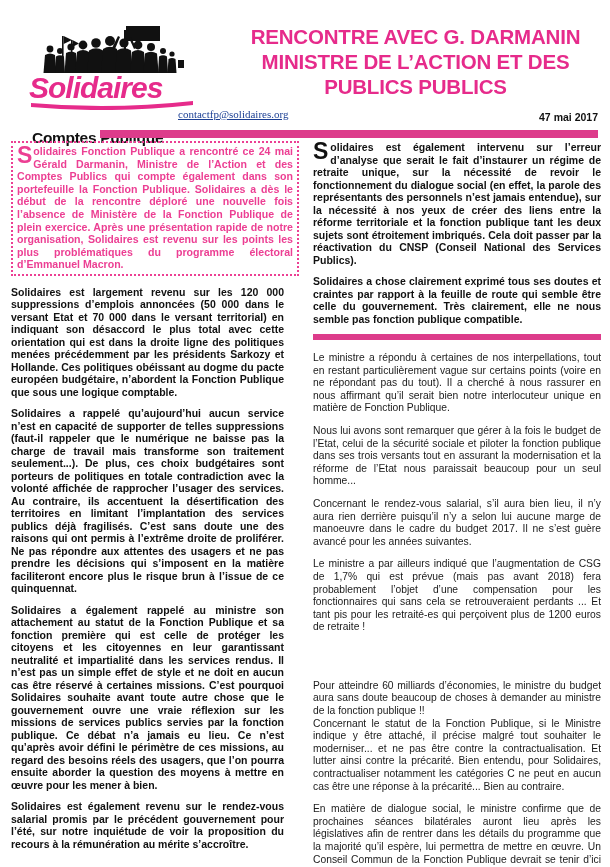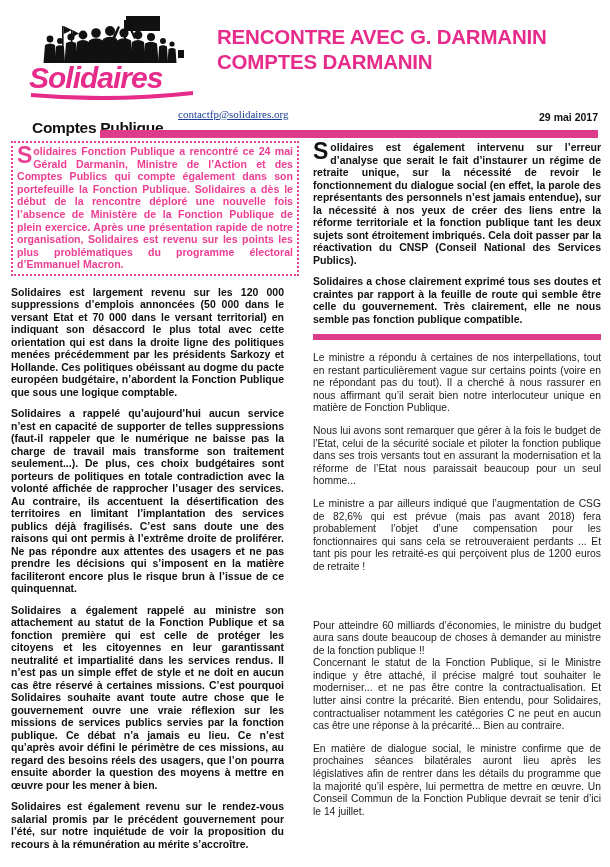--- a/index.html
+++ b/index.html
@@ -14,21 +14,21 @@
   .page{width:610px;height:867px;position:relative;}
 
   
   .header{
     position:relative;
     height:132px;
     width:610px;
   }
   .logo-block{
     position:absolute;
-    left:18px; top:14px;
+    left:18px; top:24px;
     width:190px;
   }
   .crowd{
     display:block;
     margin:0 auto;
     width:150px;height:52px;
   }
   .logo-word{
     display:block;
     margin:-6px auto 0 auto;
@@ -48,22 +48,23 @@
     position:absolute;
     left:178px; top:108px;
     font-size:11px;
     color:#1b3f94;
     text-decoration:underline;
     font-family:"Liberation Serif", serif;
     white-space:nowrap;
   }
   .title-block{
     position:absolute;
-    left:217px; top:24px;
+    left:223px; top:24px;
     width:385px;
+    text-align:center;
   }
   .title-line{
     color:#e62b8b;
     font-weight:bold;
     font-size:20.5px;
     line-height:25px;
     letter-spacing:-0.2px;
     font-family:"Liberation Sans", sans-serif;
     white-space:nowrap;
   }
@@ -220,24 +221,25 @@
         <text x="2" y="28" font-family="Liberation Sans, sans-serif" font-size="30" font-weight="bold" font-style="italic" fill="#e62b8b" letter-spacing="-1">Solidaires</text>
         <path d="M4 33 q80 7 162 -2 l0 4 q-82 9 -162 2 z" fill="#e62b8b"></path>
       </svg>
       <div class="logo-sub">Comptes Publique</div>
     </div>
 
     <a class="contact-mail" href="#">contactfp@solidaires.org</a>
 
     <div class="title-block">
       <div class="title-line">RENCONTRE AVEC G. DARMANIN</div>
-      <div class="title-line">COMPTES DARMANIN</div>
-    </div>
-
-    <div class="date">29 mai 2017</div>
+      <div class="title-line">MINISTRE DE L’ACTION ET DES</div>
+      <div class="title-line">PUBLICS PUBLICS</div>
+    </div>
+
+    <div class="date">47 mai 2017</div>
     <div class="pinkbar"></div>
   </div>
 
   <div class="cols">
 
     <div class="col col-left">
 
       <div class="intro">
         <p><span class="dropcap">S</span><span>olidaires Fonction Publique a rencontré ce 24 mai Gérald Darmanin, Ministre de l’Action et des Comptes Publics qui compte également dans son portefeuille la Fonction Publique. Solidaires a dès le début de la rencontre déploré une nouvelle fois l’absence de Ministère de la Fonction Publique de plein exercice. Après une présentation rapide de notre organisation, Solidaires est revenu sur les points les plus problématiques du programme électoral d’Emmanuel Macron.</span></p>
       </div>
@@ -255,21 +257,22 @@
       <div class="body-b">
         <p><span class="dropcap">S</span><span>olidaires est également intervenu sur l’erreur d’analyse que serait le fait d’instaurer un régime de retraite unique, sur la nécessité de revoir le fonctionnement du dialogue social (en effet, la parole des représentants des personnels n’est jamais entendue), sur la nécessité à nos yeux de créer des liens entre la réforme territoriale et la fonction publique tant les deux sujets sont étroitement imbriqués. Cela doit passer par la réactivation du CNSP (Conseil National des Services Publics).</span></p>
         <p>Solidaires a chose clairement exprimé tous ses doutes et craintes par rapport à la feuille de route qui semble être celle du gouvernement. Très clairement, elle ne nous semble pas fonction publique compatible.</p>
       </div>
 
       <div class="divider"></div>
 
       <div class="body-c">
         <p>Le ministre a répondu à certaines de nos interpellations, tout en restant particulièrement vague sur certains points (voire en ne répondant pas du tout). Il a cherché à nous rassurer en nous affirmant qu’il serait bien notre interlocuteur unique en matière de Fonction Publique.</p>
         <p>Nous lui avons sont remarquer que gérer à la fois le budget de l’Etat, celui de la sécurité sociale et piloter la fonction publique dans ses trois versants tout en assurant la modernisation et la réforme de l’Etat nous paraissait beaucoup pour un seul homme...</p>
-        <p>Le ministre a par ailleurs indiqué que l’augmentation de CSG de 82,6% qui est prévue (mais pas avant 2018) fera probablement l’objet d’une compensation pour les fonctionnaires qui sans cela se retrouveraient perdants ... Et tant pis pour les retraité-es qui perçoivent plus de 1200 euros de retraite !</p>
+        <p>Concernant le rendez-vous salarial, s’il aura bien lieu, il n’y aura rien derrière puisqu’il n’y a selon lui aucune marge de manoeuvre dans le cadre du budget 2017. Il ne s’est guère avancé pour les années suivantes.</p>
+        <p>Le ministre a par ailleurs indiqué que l’augmentation de CSG de 1,7% qui est prévue (mais pas avant 2018) fera probablement l’objet d’une compensation pour les fonctionnaires qui sans cela se retrouveraient perdants ... Et tant pis pour les retraité-es qui perçoivent plus de 1200 euros de retraite !</p>
         <p class="tight">Pour atteindre 60 milliards d’économies, le ministre du budget aura sans doute beaucoup de choses à demander au ministre de la fonction publique !!</p>
         <p>Concernant le statut de la Fonction Publique, si le Ministre indique y être attaché, il précise malgré tout souhaiter le moderniser... et ne pas être contre la contractualisation. Et lutter ainsi contre la précarité. Bien entendu, pour Solidaires, contractualiser notamment les catégories C ne peut en aucun cas être une réponse à la précarité... Bien au contraire.</p>
         <p>En matière de dialogue social, le ministre confirme que de prochaines séances bilatérales auront lieu après les législatives afin de rentrer dans les détails du programme que la majorité qu’il espère, lui permettra de mettre en œuvre. Un Conseil Commun de la Fonction Publique devrait se tenir d’ici le 14 juillet.</p>
       </div>
     </div>
 
   </div>
 </div>
 
 </body></html>

